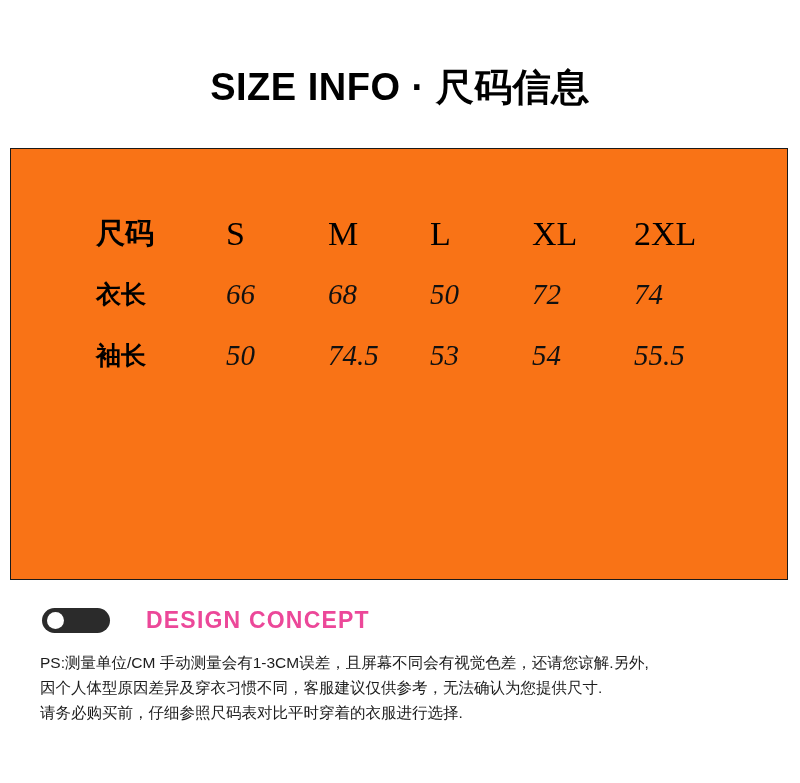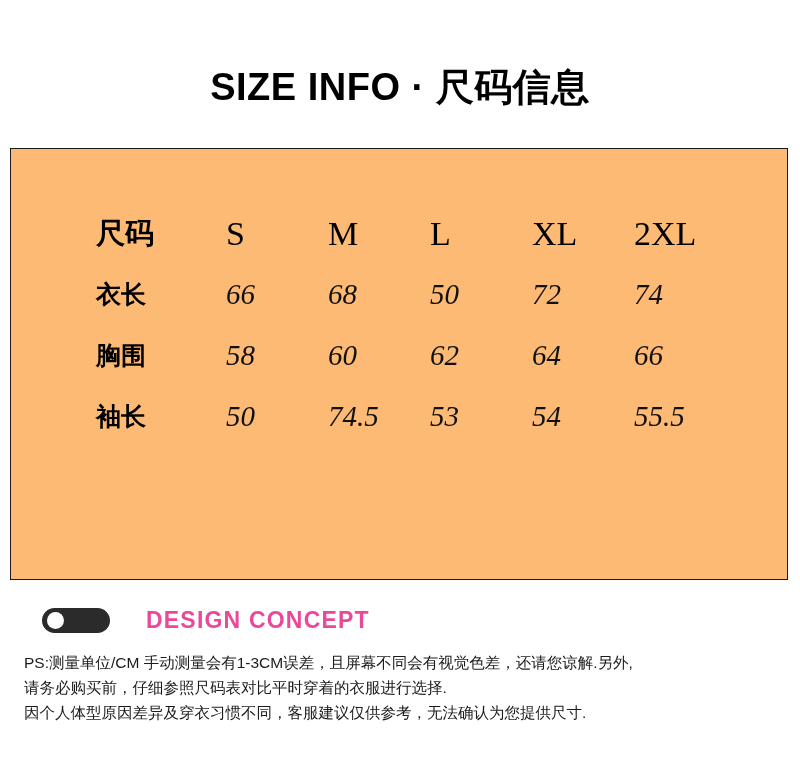--- a/index.html
+++ b/index.html
@@ -30,21 +30,21 @@
   }
 
   .size-card {
     position: absolute;
     top: 148px;
     left: 10px;
     width: 778px;
     height: 432px;
     border: 1px solid #1a1a1a;
     box-sizing: border-box;
-    background: #fdba74;
+    background: #f97316;
   }
 
   .size-table {
     position: absolute;
     top: 54px;
     left: 85px;
     width: 640px;
     border-collapse: collapse;
     font-family: "Liberation Serif", serif;
   }
@@ -112,21 +112,21 @@
     font-family: "Liberation Sans", sans-serif;
     font-weight: 700;
     font-size: 23px;
     letter-spacing: 1.2px;
     color: #ec4899;
   }
 
   .ps-block {
     position: absolute;
     top: 650px;
-    left: 24px;
+    left: 40px;
     width: 724px;
     font-family: "Liberation Sans", sans-serif;
     font-size: 15.5px;
     line-height: 25px;
     color: #1b1b1b;
   }
   .ps-line { white-space: nowrap; }
 </style>
 </head>
 <body>
@@ -148,43 +148,35 @@
     <tbody>
       <tr>
         <td class="row-label">衣长</td>
         <td class="cell-val">66</td>
         <td class="cell-val">68</td>
         <td class="cell-val">50</td>
         <td class="cell-val">72</td>
         <td class="cell-val">74</td>
       </tr>
       <tr>
-        <td class="row-label">胸围</td>
-        <td class="cell-val">58</td>
-        <td class="cell-val">60</td>
-        <td class="cell-val">62</td>
-        <td class="cell-val">64</td>
-        <td class="cell-val">66</td>
-      </tr>
-      <tr>
         <td class="row-label">袖长</td>
         <td class="cell-val">50</td>
         <td class="cell-val">74.5</td>
         <td class="cell-val">53</td>
         <td class="cell-val">54</td>
         <td class="cell-val">55.5</td>
       </tr>
     </tbody>
   </table>
 </div>
 
 <div class="concept-bar">
   <div class="toggle-pill">
     <div class="toggle-knob"></div>
   </div>
   <div class="concept-text">DESIGN CONCEPT</div>
 </div>
 
 <div class="ps-block">
   <div class="ps-line">PS:测量单位/CM 手动测量会有1-3CM误差，且屏幕不同会有视觉色差，还请您谅解.另外,</div>
+  <div class="ps-line">因个人体型原因差异及穿衣习惯不同，客服建议仅供参考，无法确认为您提供尺寸.</div>
   <div class="ps-line">请务必购买前，仔细参照尺码表对比平时穿着的衣服进行选择.</div>
-  <div class="ps-line">因个人体型原因差异及穿衣习惯不同，客服建议仅供参考，无法确认为您提供尺寸.</div>
 </div>
 
 </body></html>

